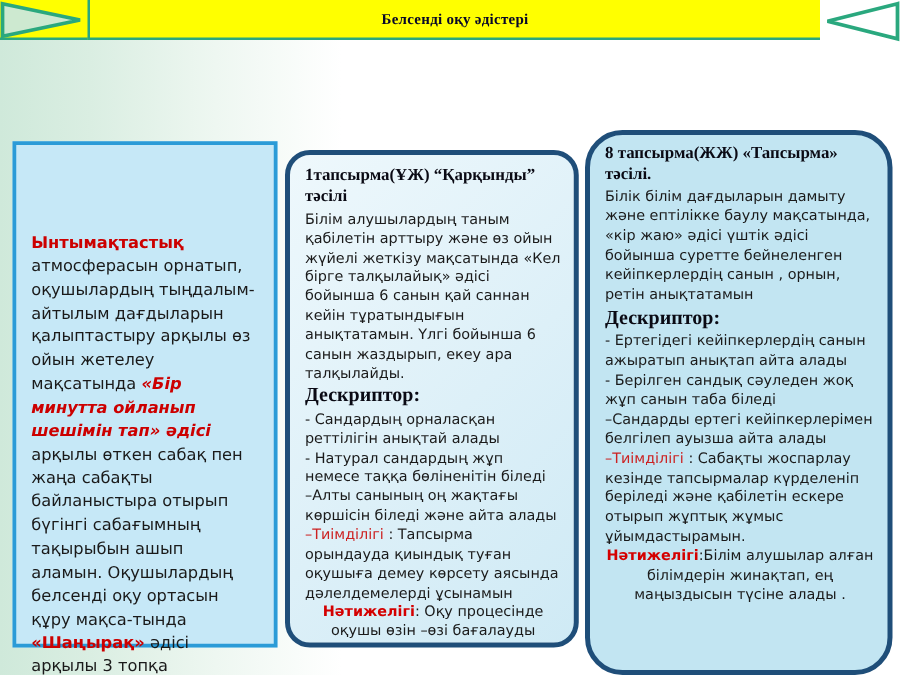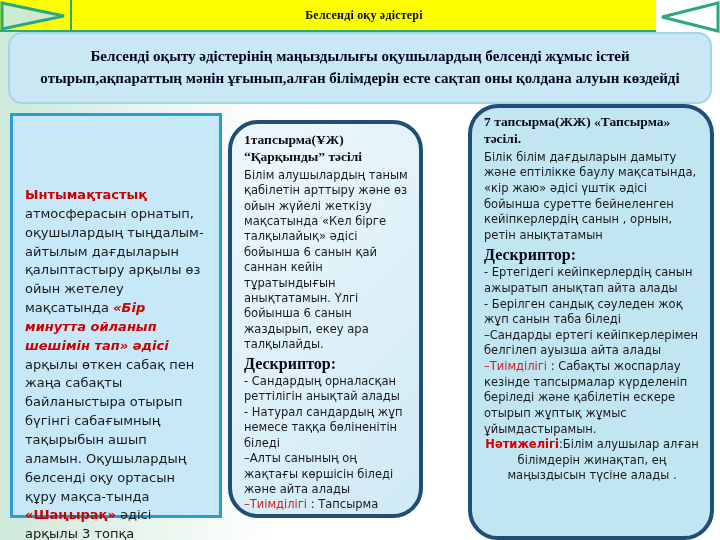--- a/index.html
+++ b/index.html
@@ -56,24 +56,24 @@
 
   
   .box-left {
     position: absolute; left: 10px; top: 113px; width: 212px; height: 405px;
     background: #c6e8f7;
     border: 3px solid #2b9bd7;
     padding: 58px 12px 8px 12px;
     font-size: 13px; line-height: 1.45; color: #1a1a1a;
   }
   .box-mid {
-    position: absolute; left: 228px; top: 120px; width: 195px; height: 398px;
+    position: absolute; left: 228px; top: 120px; width: 235px; height: 398px;
     background: linear-gradient(135deg, #eef8fc 0%, #ddf0f8 55%, #cfeaf5 100%);
     border: 4px solid #1f4e79;
-    border-radius: 30px;
+    border-radius: 20px;
     padding: 8px 10px 6px 12px;
     font-size: 11.5px; line-height: 1.34; color: #1a1a1a;
     overflow: hidden;
   }
   .box-right {
     position: absolute; left: 468px; top: 104px; width: 246px; height: 436px;
     background: #c2e5f2;
     border: 4px solid #1f4e79;
     border-radius: 30px;
     padding: 6px 10px 6px 12px;
@@ -109,41 +109,38 @@
   </div>
   <div class="ribbon-center">
     <span class="slide-title">Белсенді оқу әдістері</span>
   </div>
   <div class="ribbon-right-tail">
     <svg width="64" height="34" viewBox="0 0 64 34">
       <polygon points="62,3 6,17 62,31" fill="#ffffff" stroke="#2aa87e" stroke-width="3"></polygon>
     </svg>
   </div>
 
-  <div class="subtitle-banner">
-    <div class="subtitle-text">Белсенді оқыту әдістерінің маңыздылығы оқушылардың белсенді жұмыс істей отырып,ақпараттың мәнін ұғынып,алған білімдерін есте сақтап оны қолдана алуын көздейді</div>
-  </div>
 
   <div class="box-left">
     <span class="red-bold block">Ынтымақтастық</span><span>атмосферасын орнатып, оқушылардың тыңдалым-айтылым дағдыларын қалыптастыру арқылы өз ойын жетелеу мақсатында </span><span class="red-bold-italic">«Бір минутта ойланып шешімін тап» әдісі </span><span>арқылы өткен сабақ пен жаңа сабақты байланыстыра отырып бүгінгі сабағымның тақырыбын ашып аламын. Оқушылардың  белсенді оқу ортасын құру мақса-тында </span><span class="red-bold">«Шаңырақ»</span><span> әдісі арқылы  3 топқа біріктірдім.</span>
   </div>
 
   <div class="box-mid">
     <div class="box-title">1тапсырма(ҰЖ) “Қарқынды” тәсілі</div>
     <div>Білім  алушылардың  таным қабілетін арттыру және өз   ойын жүйелі жеткізу  мақсатында «Кел бірге талқылайық» әдісі бойынша 6 санын қай саннан кейін тұратындығын анықтатамын. Үлгі бойынша 6 санын жаздырып, екеу ара талқылайды.</div>
     <div class="desc-label">Дескриптор:</div>
     <div>- Сандардың орналасқан реттілігін  анықтай алады</div>
     <div>- Натурал сандардың жұп немесе таққа бөліненітін біледі</div>
     <div>–Алты санының  оң  жақтағы көршісін біледі  және айта алады</div>
     <div><span class="red-label">–Тиімділігі</span><span> : Тапсырма орындауда қиындық туған оқушыға демеу көрсету аясында дәлелдемелерді  ұсынамын</span></div>
     <div class="centered"><span class="red-result">Нәтижелігі</span><span>: Оқу процесінде оқушы өзін –өзі бағалауды үйренеді .</span></div>
   </div>
 
   <div class="box-right">
-    <div class="box-title">7 тапсырма(ЖЖ) «Тапсырма» тәсілі.</div>
+    <div class="box-title">8 тапсырма(ЖЖ) «Тапсырма» тәсілі.</div>
     <div>Білік білім дағдыларын дамыту және ептілікке баулу мақсатында,  «кір жаю» әдісі үштік әдісі бойынша  суретте бейнеленген кейіпкерлердің санын , орнын, ретін анықтатамын</div>
     <div class="desc-label">Дескриптор:</div>
     <div>- Ертегідегі кейіпкерлердің санын ажыратып анықтап айта алады</div>
     <div>- Берілген  сандық сәуледен жоқ жұп  санын таба  біледі</div>
     <div>–Сандарды  ертегі кейіпкерлерімен белгілеп ауызша  айта алады</div>
     <div><span class="red-label">–Тиімділігі</span><span> : Сабақты жоспарлау кезінде  тапсырмалар  күрделеніп  беріледі  және қабілетін ескере отырып  жұптық жұмыс ұйымдастырамын.</span></div>
     <div class="centered"><span class="red-result">Нәтижелігі</span><span>:Білім алушылар алған білімдерін жинақтап, ең маңыздысын  түсіне алады .</span></div>
   </div>
 
 </div>

